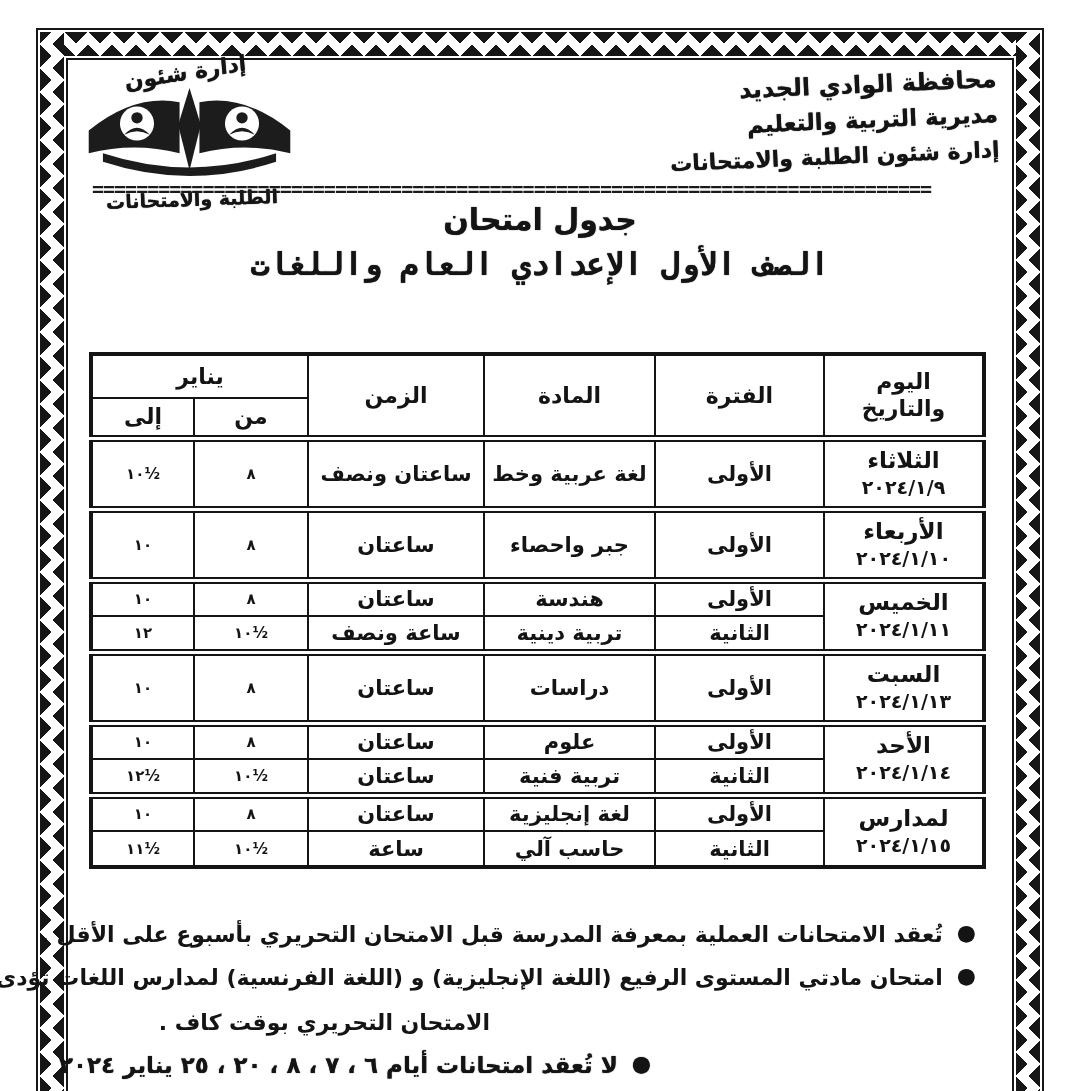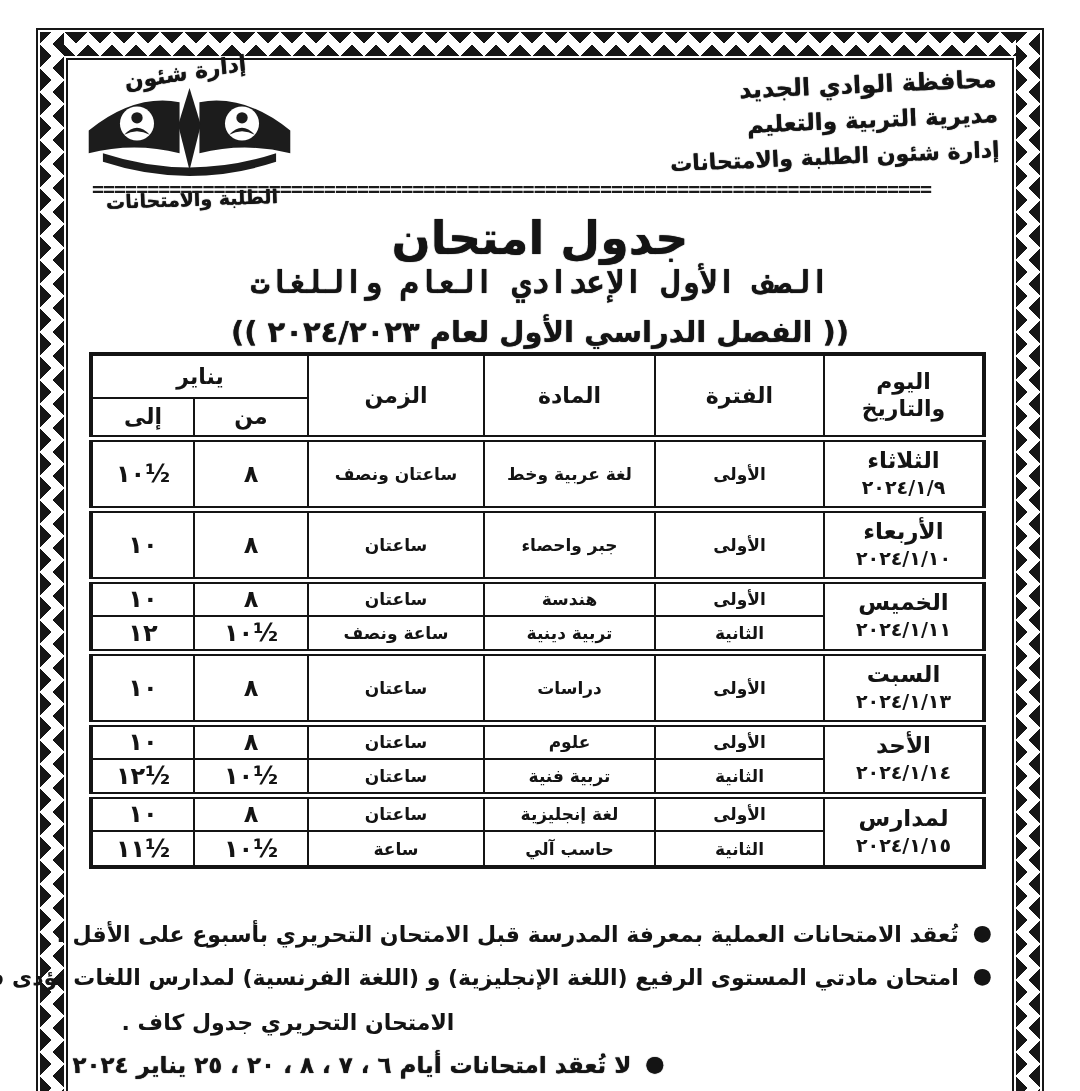--- a/index.html
+++ b/index.html
@@ -49,43 +49,43 @@
   .letterhead .lh2{font-size:23px;}
   .letterhead .lh3{font-size:22px;}
 
   
   .eq-sep{position:absolute;left:92px;top:177px;width:895px;height:22px;overflow:hidden;
     font-family:"DejaVu Sans Mono",monospace;font-size:20px;font-weight:bold;
     letter-spacing:-1px;white-space:nowrap;color:#1a1a1a;direction:ltr;text-align:left;}
 
   
   .title-block{position:absolute;left:66px;right:66px;top:196px;text-align:center;}
-  .title-l1{font-size:46px;line-height:48px;margin-top:18px;}
+  .title-l1{font-size:30px;line-height:48px;}
   .title-l2{font-size:31px;line-height:46px;font-family:Liberation Mono, monospace;}
   .title-l3{font-size:29px;line-height:48px;}
 
   
   table.exam{position:absolute;right:94px;top:352px;width:893px;
     border-collapse:collapse;table-layout:fixed;text-align:center;direction:rtl;}
   table.exam,table.exam th,table.exam td{border:2.5px solid #141414;}
   table.exam{border:4px solid #141414;}
   table.exam th,table.exam td{padding:0;font-weight:bold;vertical-align:middle;}
   thead th{font-size:22px;font-weight:900;}
   thead .h-day{white-space:pre-line;line-height:27px;}
   tbody tr:first-child>td{border-top:7px double #141414;}
   tr.group-start>td{border-top:7px double #141414;}
   .row-tall{height:71px;margin-top:20px;} .row-half{height:36px;} .hrow1{height:44px;} .hrow2{height:40px;}
   td.day-cell{line-height:27px;}
   .day-name{display:block;font-size:23px;font-weight:900;}
   .day-date{display:block;font-size:19px;font-weight:bold;direction:ltr;}
-  td.c-period,td.c-subject,td.c-duration{font-size:17px;}
-  td.t-num{font-size:24px;direction:ltr;}
-
-  
-  .notes{position:absolute;right:88px;left:70px;top:914px;direction:rtl;text-align:center;}
+  td.c-period,td.c-subject,td.c-duration{font-size:21px;}
+  td.t-num{font-size:15px;direction:ltr;}
+
+  
+  .notes{position:absolute;right:104px;left:70px;top:914px;direction:rtl;text-align:right;}
   .note{font-size:22px;font-weight:bold;line-height:33px;margin-top:10px;white-space:nowrap;}
   .note:first-child{margin-top:4px;}
   .note .b{display:inline-block;margin-left:14px;font-size:22px;transform:translateY(-2px);}
   .note-cont{margin-right:486px;margin-top:12px;}
   .note-3{margin-right:325px;font-size:23px;}
 </style>
 </head>
 <body>
 
 <div id="page">
@@ -117,21 +117,20 @@
     <div class="lh1 kufi">محافظة الوادي الجديد</div>
     <div class="lh2 kufi">مديرية التربية والتعليم</div>
     <div class="lh3 kufi">إدارة شئون الطلبة والامتحانات</div>
   </div>
 
   <div class="eq-sep">============================================================================</div>
 
   <div class="title-block">
     <div class="title-l1 kufi">جدول امتحان</div>
     <div class="title-l2 kufi">الصف الأول الإعدادي العام واللغات</div>
-    <div class="title-l3 kufi">(( الفصل الدراسي الأول لعام ٢٠٢٤/٢٠٢٣ ))</div>
   </div>
 
   <table class="exam" dir="rtl">
     <colgroup>
       <col style="width:160px">
         <col style="width:169px">
         <col style="width:171px">
       <col style="width:176px">
         <col style="width:114px">
         <col style="width:103px">
@@ -248,20 +247,20 @@
   </table>
 
   <div class="notes">
     <div class="note">
       <span class="b">●</span><span>تُعقد الامتحانات العملية بمعرفة المدرسة قبل الامتحان التحريري بأسبوع على الأقل .</span>
     </div>
     <div class="note">
       <span class="b">●</span><span>امتحان مادتي المستوى الرفيع (اللغة الإنجليزية) و (اللغة الفرنسية)  لمدارس اللغات تؤدى قبل</span>
     </div>
     <div class="note note-cont">
-      <span>الامتحان التحريري جدول كاف .</span>
+      <span>الامتحان التحريري بوقت كاف .</span>
     </div>
     <div class="note note-3 kufi">
       <span class="b">●</span><span>لا تُعقد امتحانات أيام ٦ ، ٧ ، ٨ ، ٢٠ ، ٢٥ يناير ٢٠٢٤</span>
     </div>
   </div>
 
 </div>
 
 </body></html>

